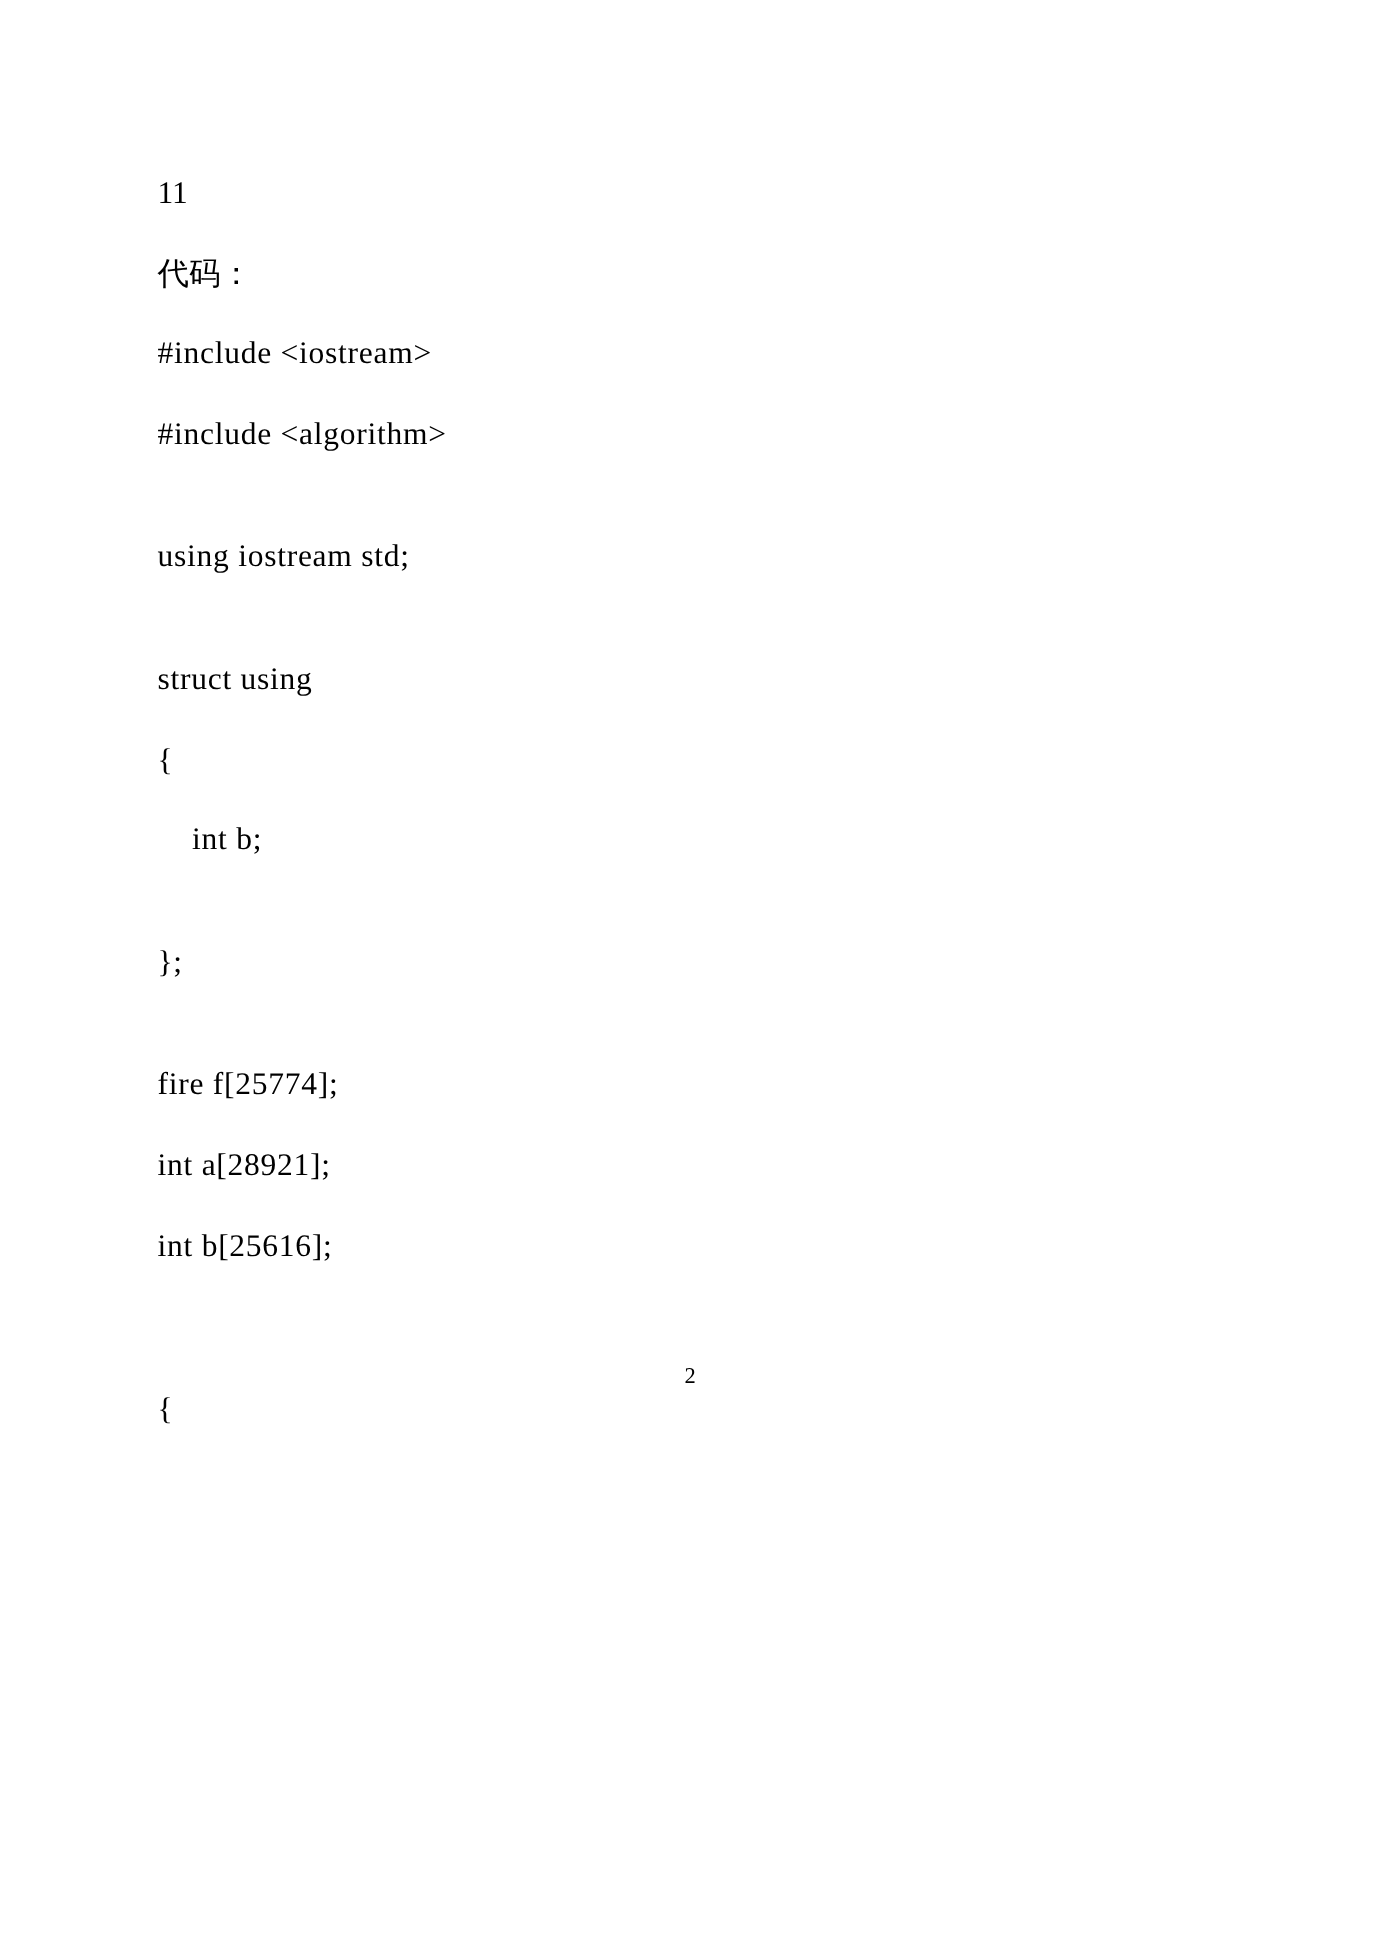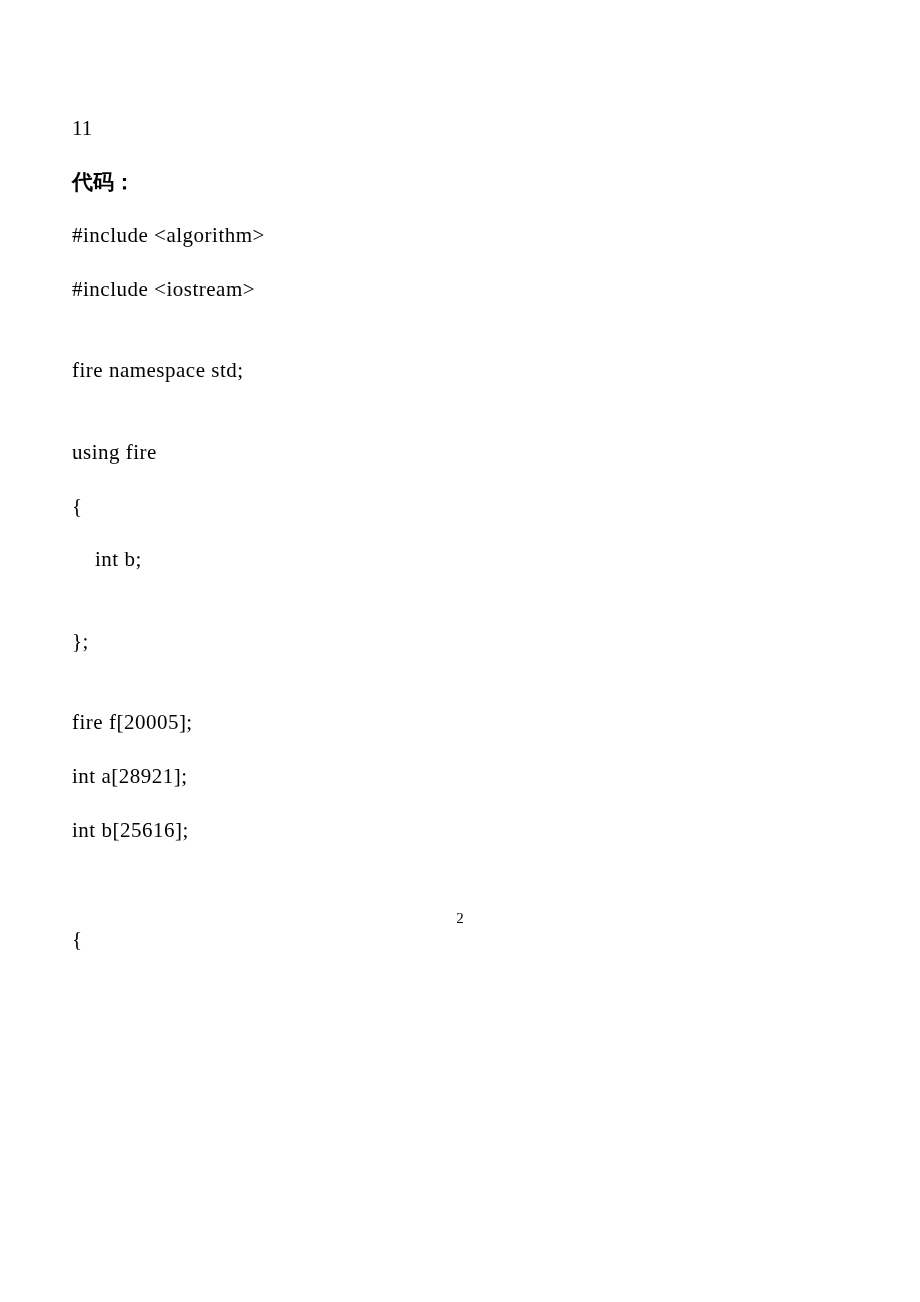--- a/index.html
+++ b/index.html
@@ -1,65 +1,65 @@
 <!DOCTYPE html>
 <html><head>
 <meta charset="utf-8">
 <style>
   html,body{margin:0;padding:0;background:#fff}
   .page{
     width:920px;height:1001px;
     box-sizing:border-box;
-    padding:116px 130px 0 72px;
+    padding:116px 130px 0 105px;
     font-family:"SimSun","Songti SC",serif;
     color:#000;
     position:relative;
     font-size:21px;
     line-height:1.22;
   }
   .para{margin:0 0 28px 0;white-space:pre}
-  .bold{font-weight:700}
+  .bold{font-weight:400}
   .blank{height:28px}
   .pagenum{
     position:absolute;left:0;right:0;bottom:74px;
     text-align:center;
     font-family:"Times New Roman",serif;
     font-size:15px;color:#000;
   }
   .code{letter-spacing:0.5px}
 </style>
 </head>
 <body>
 
 <div class="page">
 
   <p class="para">11</p>
 
   <p class="para bold">代码：</p>
 
+  <p class="para code">#include &lt;iostream&gt;</p>
   <p class="para code">#include &lt;algorithm&gt;</p>
-  <p class="para code">#include &lt;iostream&gt;</p>
 
   <div class="blank"></div>
 
-  <p class="para code">fire namespace std;</p>
+  <p class="para code">using iostream std;</p>
 
   <div class="blank"></div>
 
-  <p class="para code">using fire</p>
+  <p class="para code">struct using</p>
   <p class="para code">{</p>
   <p class="para code">    int b;</p>
 
   <div class="blank"></div>
 
   <p class="para code">};</p>
 
   <div class="blank"></div>
 
-  <p class="para code">fire f[20005];</p>
+  <p class="para code">fire f[25774];</p>
   <p class="para code">int a[28921];</p>
   <p class="para code">int b[25616];</p>
 
   <div class="blank"></div>
 
 
   <div class="blank"></div>
 
   <p class="para code">{</p>
 

